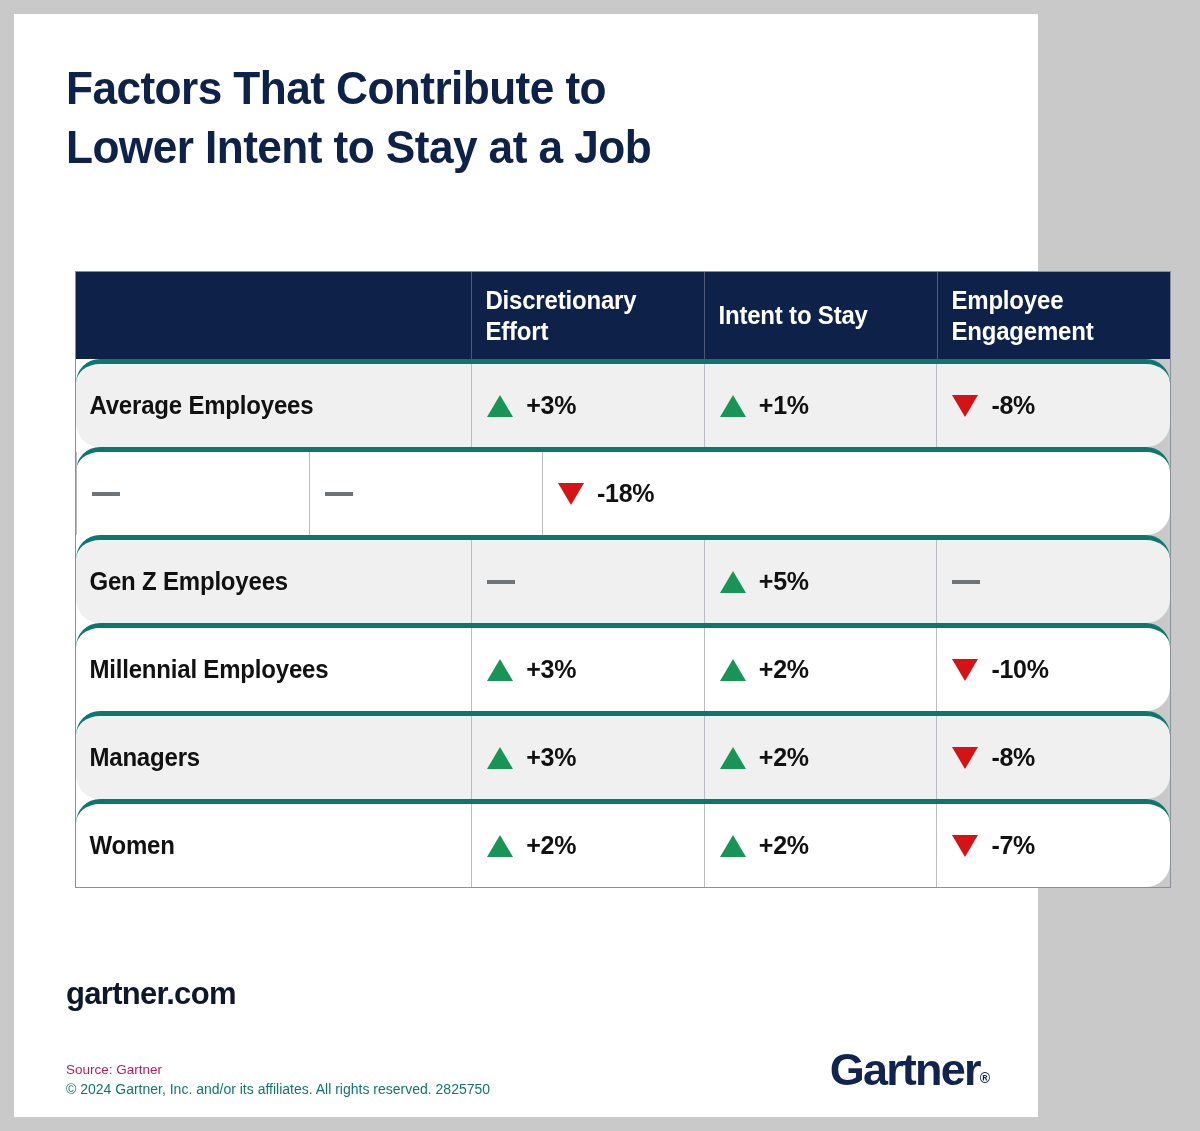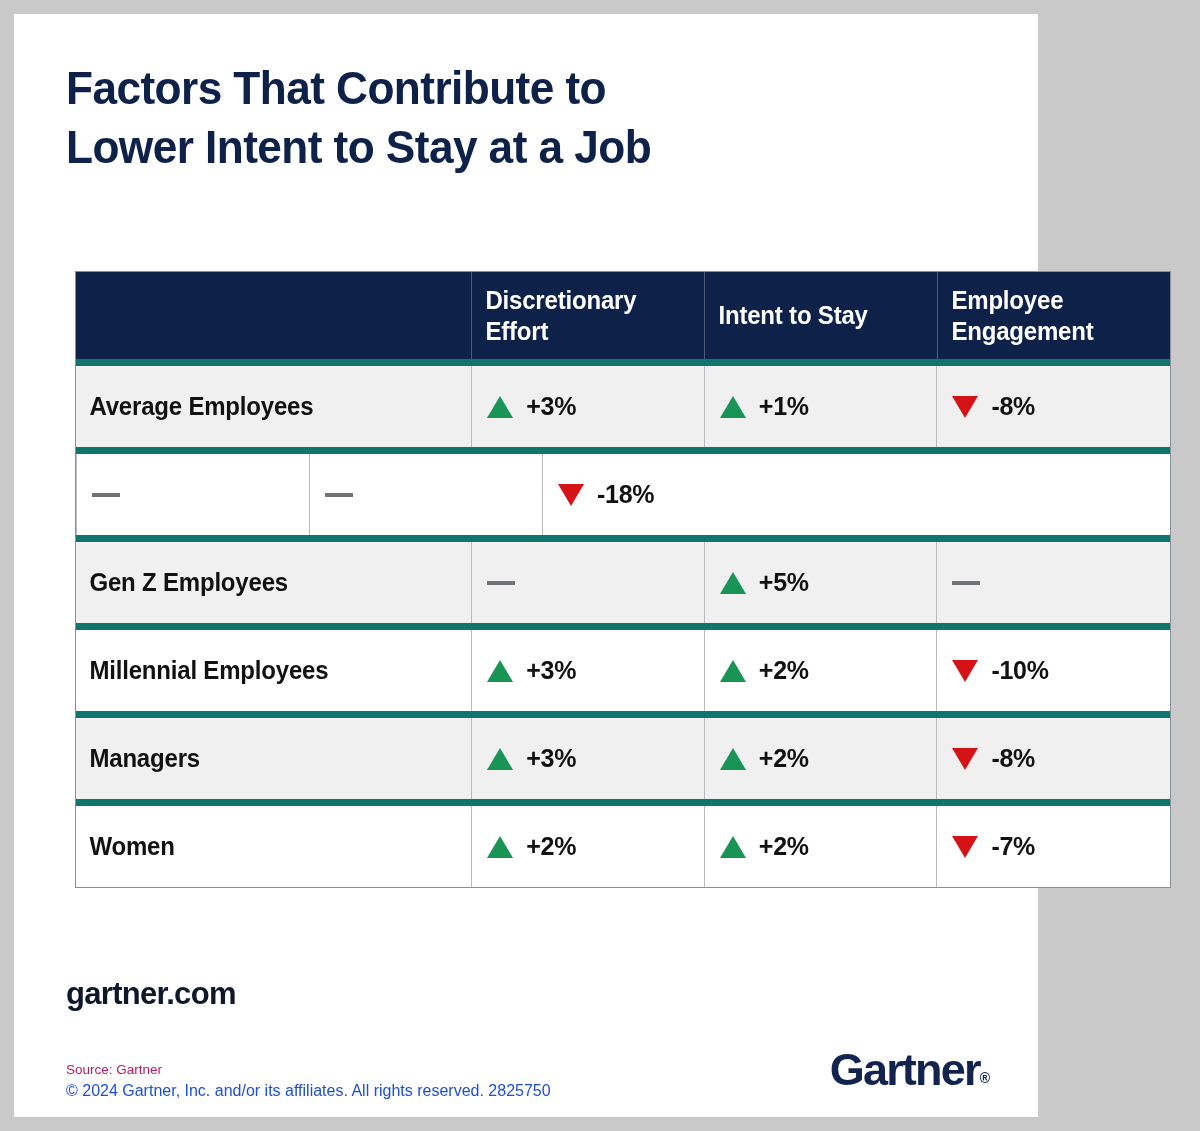--- a/index.html
+++ b/index.html
@@ -50,21 +50,22 @@
   .t-row {
     display: flex;
     box-sizing: border-box;
   }
   .t-head {
     background: #0d2149;
     height: 87px;
   }
   .t-body-row {
     height: 88px;
-    border-top: 7px solid #0f766e;
+    border-top: 5px solid #0f766e;
+    border-radius: 24px;
   }
   .t-body-row.odd  { background: #f0f0f0; }
   .t-body-row.even { background: #ffffff; }
 
   .c-label { width: 396px; box-sizing: border-box; }
   .c-val   { width: 233px; box-sizing: border-box; border-left: 1px solid #b9bdc2; }
   .c-val.last { width: 234px; }
   .t-head .c-val { border-left: 1px solid #4c5b77; }
 
   .head-cell {
@@ -143,22 +144,22 @@
     left: 52px;
     top: 1046px;
     font-size: 13.5px;
     color: #be185d;
     line-height: 1.55;
   }
   .copyright {
     position: absolute;
     left: 52px;
     top: 1065px;
-    font-size: 16px;
-    color: #1d4ed8;
+    font-size: 14px;
+    color: #0f766e;
     line-height: 1.55;
   }
   .logo {
     position: absolute;
     right: 48px;
     top: 1030px;
     font-size: 45px;
     font-weight: 700;
     color: #122350;
     letter-spacing: -1.8px;

